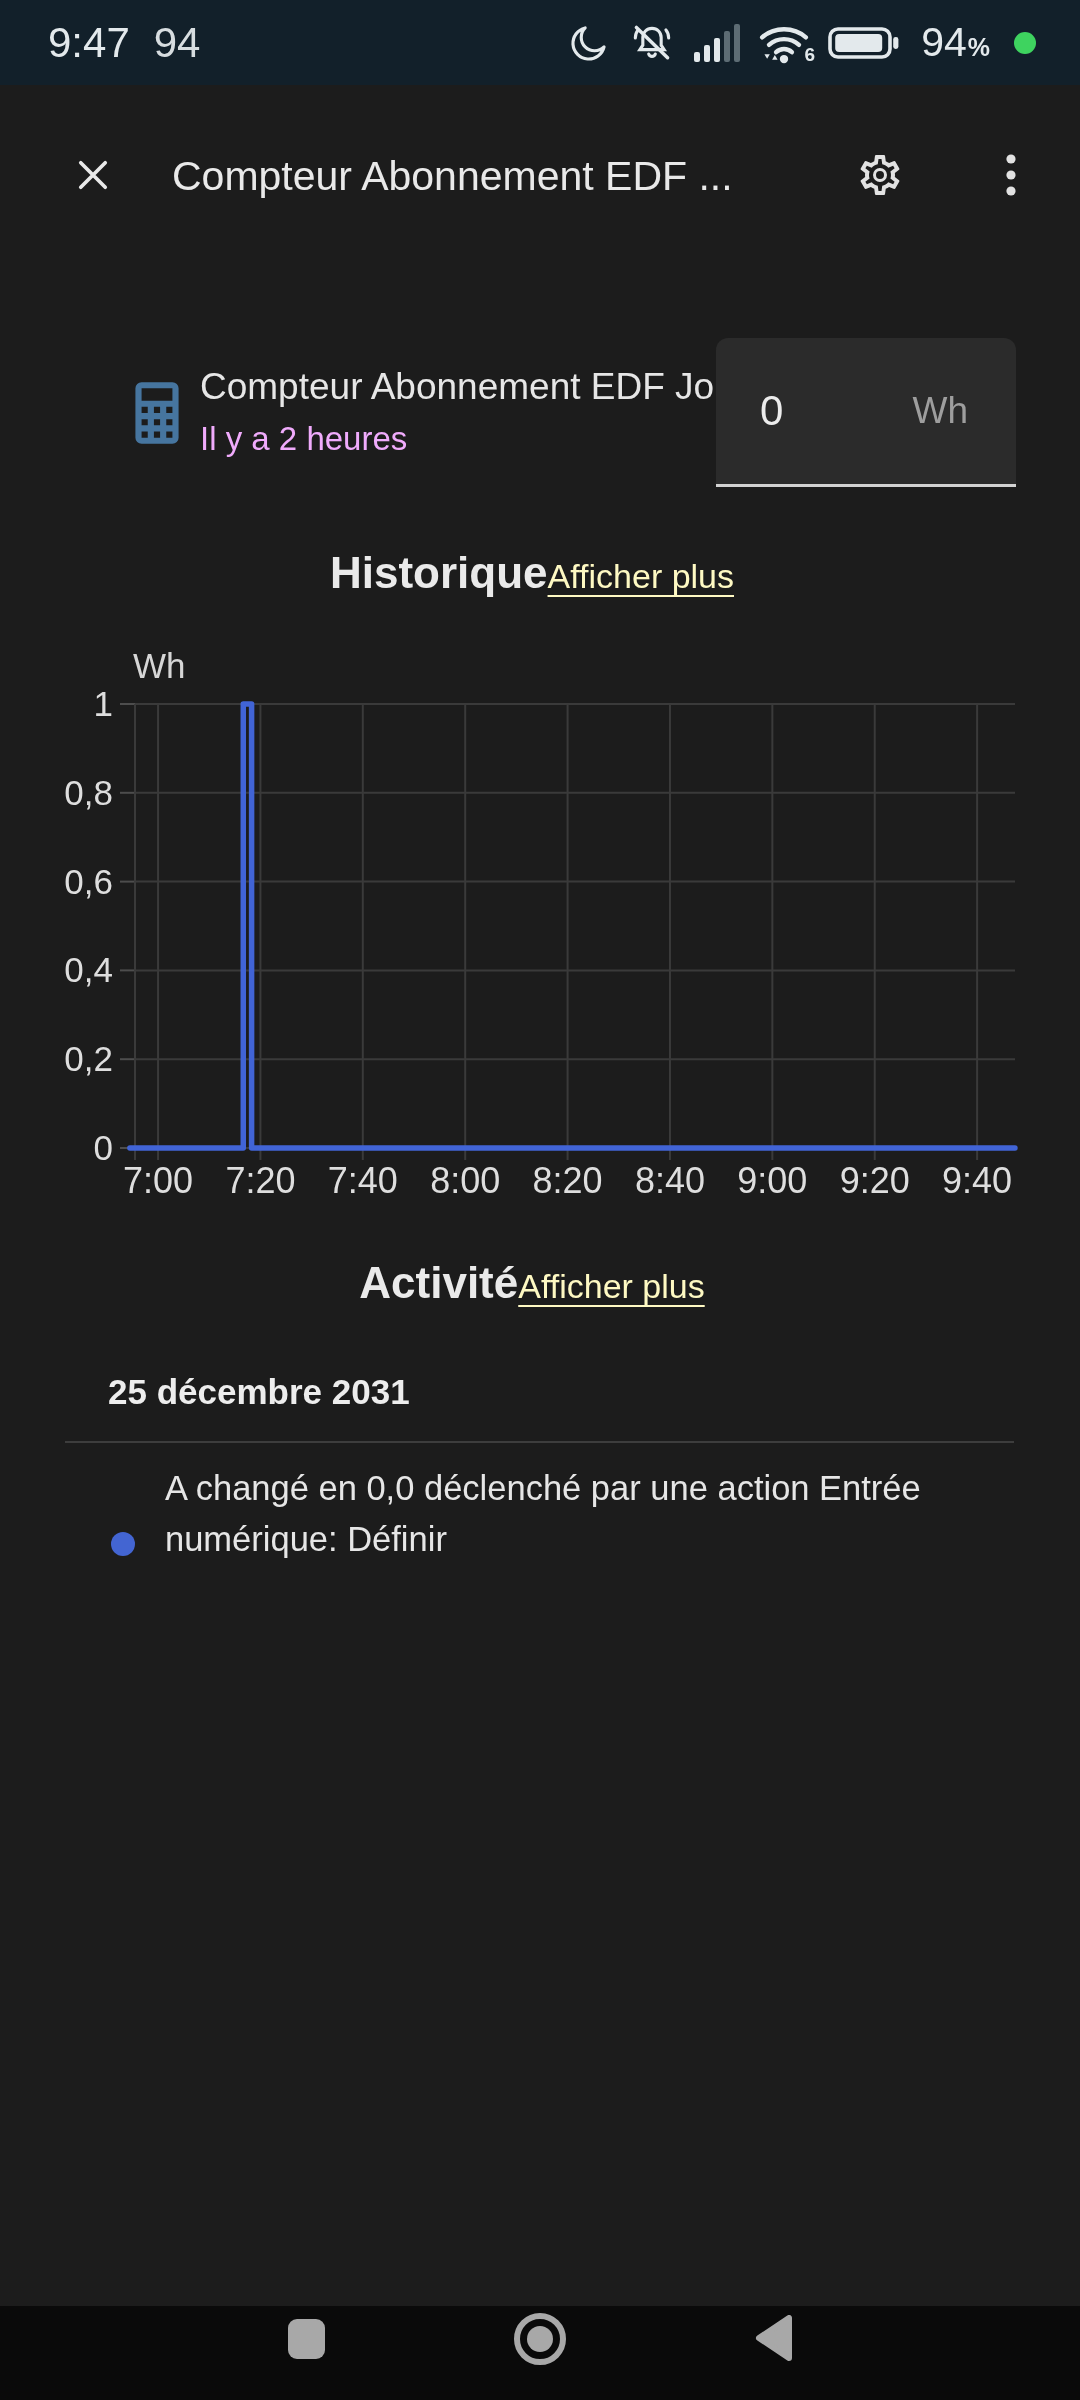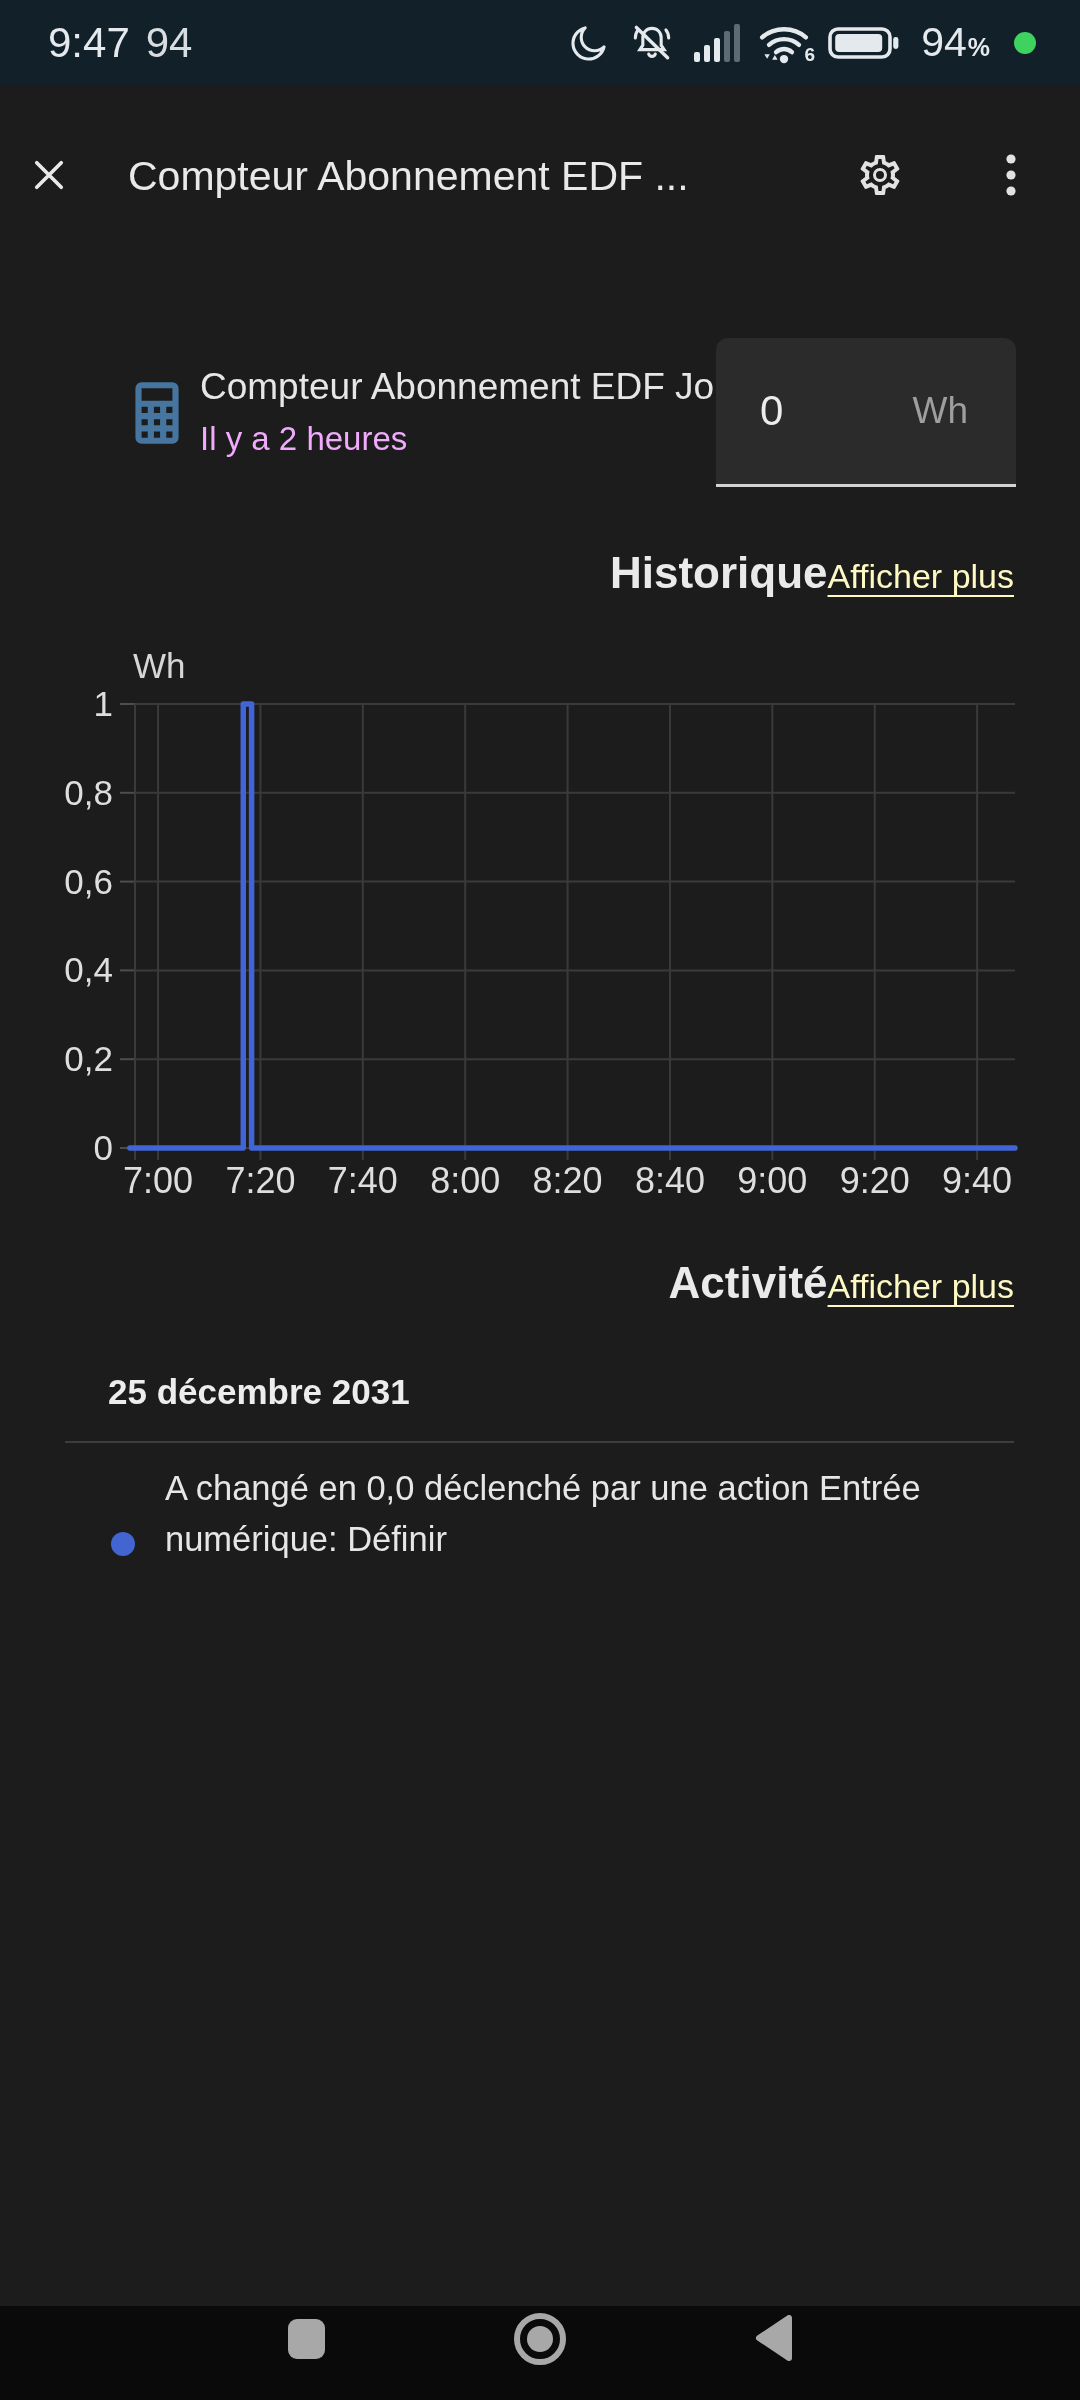--- a/index.html
+++ b/index.html
@@ -1,47 +1,47 @@
 <!DOCTYPE html>
 <html><head>
 <meta charset="utf-8">
 <style>
   html,body{margin:0;padding:0;}
   body{width:1080px;height:2400px;background:#1c1c1c;font-family:"Liberation Sans",sans-serif;position:relative;overflow:hidden;}
   .screen{position:absolute;inset:0;}
 
   
   .status-bar{position:absolute;top:0;left:0;right:0;height:85px;background:#12202a;display:flex;align-items:center;justify-content:space-between;padding:0 44px 0 48px;box-sizing:border-box;color:#e3e9ec;}
-  .sb-left{display:flex;align-items:flex-end;gap:16px;font-size:42px;font-weight:500;}
+  .sb-left{display:flex;align-items:flex-end;gap:24px;font-size:42px;font-weight:500;}
   .sb-badge{font-weight:400;color:#d7dde0;}
   .sb-right{display:flex;align-items:center;gap:19px;}
   .sb-right svg{display:block;}
   .wifi-wrap{position:relative;display:block;}
   .wifi6{position:absolute;right:-6px;bottom:-1px;font-size:19px;font-weight:700;color:#e3e9ec;}
   .pct-wrap{display:flex;align-items:baseline;font-size:41px;margin-left:2px;}
   .pct{font-size:25px;font-weight:700;margin-left:1px;}
   .green-dot{width:22px;height:22px;border-radius:50%;background:#3ed35f;margin-left:5px;}
 
   
-  .app-header{position:absolute;top:120px;left:0;right:0;height:112px;display:flex;align-items:center;padding:0 62px 0 28px;box-sizing:border-box;}
+  .app-header{position:absolute;top:120px;left:0;right:0;height:112px;display:flex;align-items:center;padding:0 62px 0 72px;box-sizing:border-box;}
   .icon-btn{background:none;border:none;padding:0;margin:0;display:flex;align-items:center;justify-content:center;cursor:pointer;}
   .page-title{flex:1;margin:0 0 0 58px;font-size:41px;font-weight:500;color:#e9e9e9;white-space:nowrap;overflow:hidden;}
   .kebab-btn{margin-left:100px;}
 
   
   .entity-icon{position:absolute;left:120px;top:376px;}
   .entity-text{position:absolute;left:200px;top:366px;display:flex;flex-direction:column;gap:12px;}
   .entity-name{font-size:37px;color:#e6e6e6;white-space:nowrap;}
   .entity-sub{font-size:33px;color:#f0abfc;}
   .value-field{position:absolute;left:716px;top:338px;width:300px;height:149px;background:#2b2b2b;border-radius:12px 12px 0 0;border-bottom:3px solid #d2d2d2;box-sizing:border-box;display:flex;align-items:center;justify-content:space-between;padding:0 48px 0 44px;}
   .value-num{font-size:42px;color:#ececec;}
   .value-unit{font-size:37px;color:#9e9e9e;}
 
   
-  .section-header{position:absolute;left:50px;right:66px;display:flex;justify-content:flex-end;align-items:baseline;}
+  .section-header{position:absolute;left:50px;right:66px;display:flex;justify-content:center;align-items:baseline;}
   .section-header.hist{top:548px;}
   .section-header.act{top:1258px;}
   .section-header h2{margin:0;font-size:44px;font-weight:700;color:#eaeaea;}
   .more-link{font-size:34px;color:#fef9c3;text-decoration:underline;text-underline-offset:7px;text-decoration-thickness:2px;cursor:pointer;}
 
   
   .chart{position:absolute;top:630px;left:0;width:1080px;height:580px;}
   .chart text{font-family:"Liberation Sans",sans-serif;}
   .chart .tick{font-size:35px;fill:#dedede;}
   .chart .xtick{font-size:36px;fill:#dedede;}

